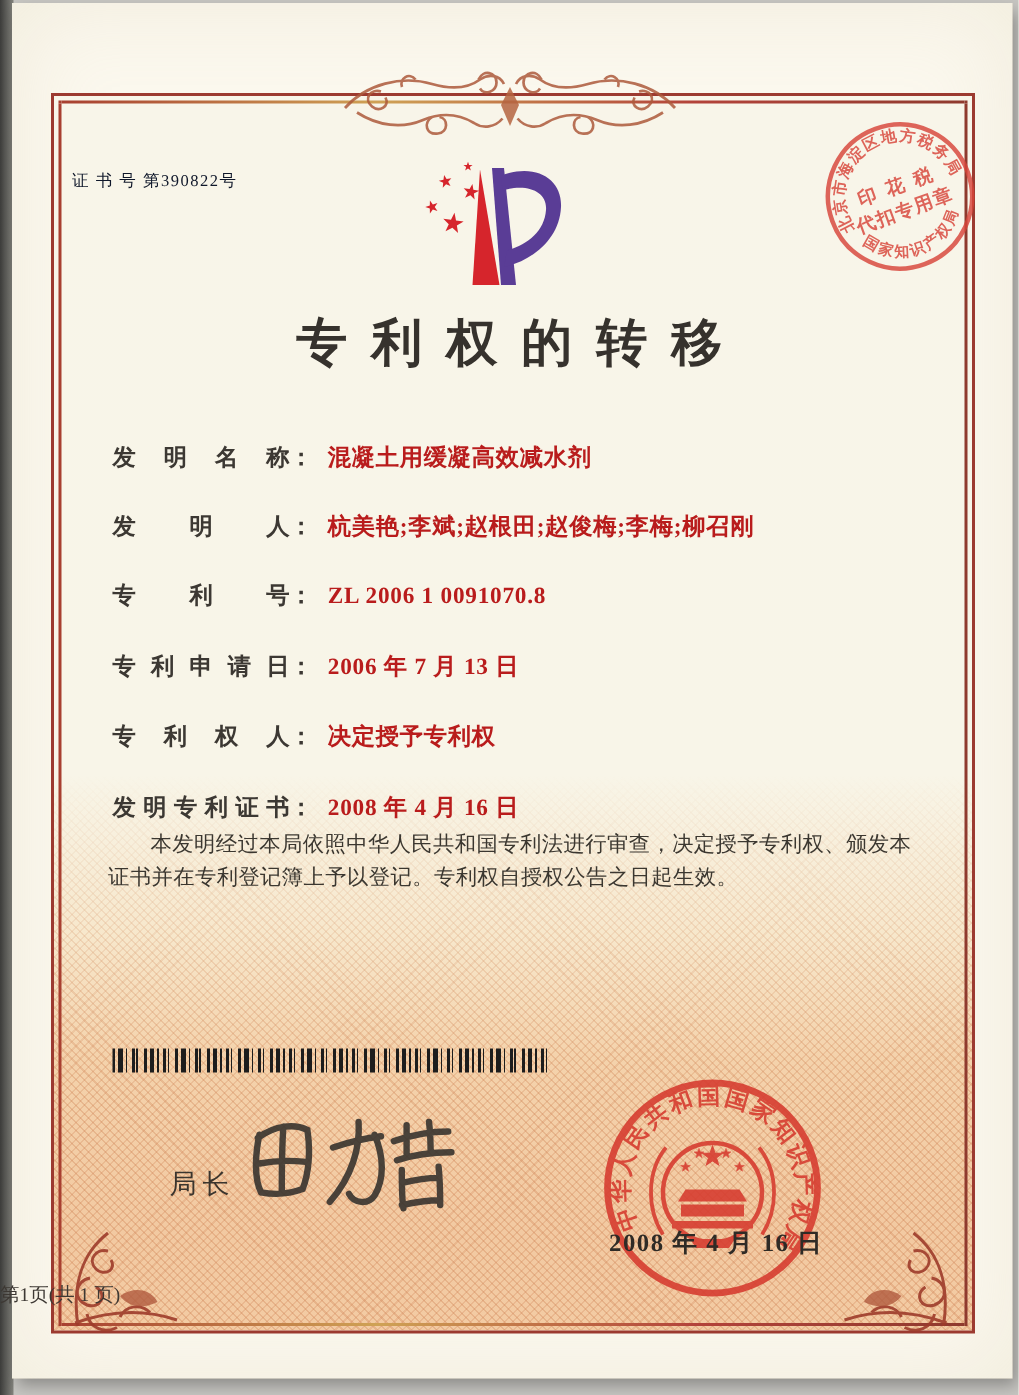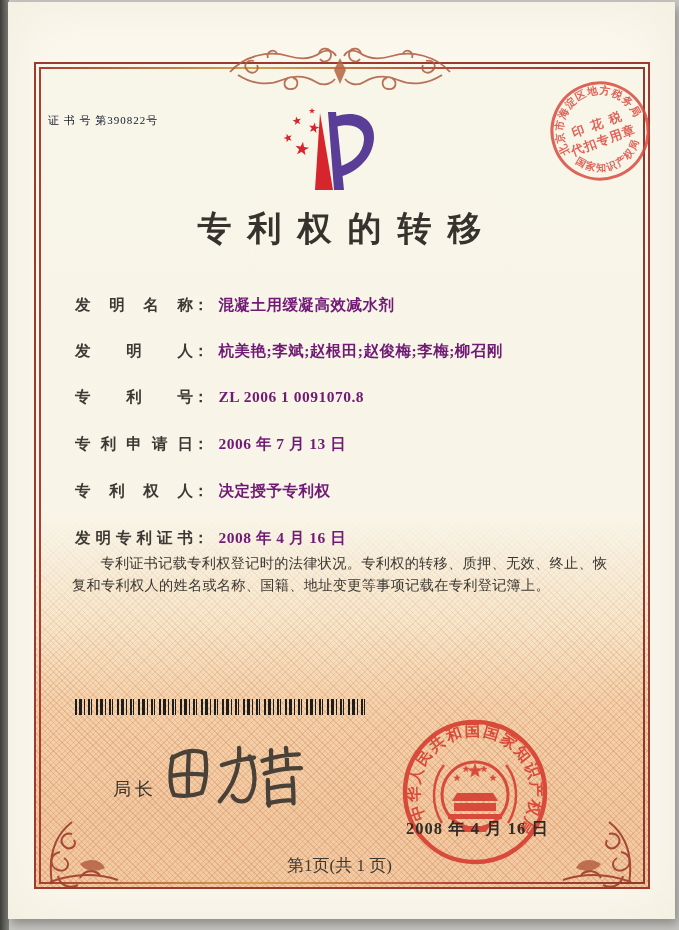--- a/index.html
+++ b/index.html
@@ -28,34 +28,34 @@
     -webkit-mask-image:linear-gradient(180deg,transparent 0 55%,rgba(0,0,0,.65) 70%,#000 82%);
     mask-image:linear-gradient(180deg,transparent 0 55%,rgba(0,0,0,.65) 70%,#000 82%);}
   
   .cert-no{left:48px;top:113px;font-size:11px;color:#0f172a;letter-spacing:1px;}
   .title{left:0;right:0;top:206px;text-align:center;font-size:34px;font-weight:700;
     color:#36322d;letter-spacing:16px;text-indent:16px;}
   .field{left:75px;width:560px;font-size:15.5px;color:#3c3833;}
   .flabel{display:inline-block;width:118px;text-align:justify;text-align-last:justify;
     font-weight:700;vertical-align:top;}
   .fcolon{font-weight:600;}
-  .fvalue{font-weight:600;color:#701a75;margin-left:10px;letter-spacing:.5px;}
+  .fvalue{font-weight:600;color:#b91c1c;margin-left:10px;letter-spacing:.5px;}
   .bodytext{left:72px;top:553px;width:547px;font-size:14.2px;line-height:21.6px;color:#3b3730;}
   .bodytext p{margin:0;text-indent:2em;letter-spacing:.3px;}
   .barcode{left:75px;top:699px;width:291px;height:16px;
     background:repeating-linear-gradient(90deg,
       #1d1d1d 0 2px,transparent 2px 4px,
       #1d1d1d 4px 7px,transparent 7px 9px,
       #1d1d1d 9px 10px,transparent 10px 13px,
       #1d1d1d 13px 15px,transparent 15px 16px,
       #1d1d1d 16px 17px,transparent 17px 21px);}
   .sig-label{left:113px;top:777px;font-size:18px;color:#3b352e;letter-spacing:4px;}
   .issue-date{left:406px;top:818px;font-size:16.5px;font-weight:700;color:#2f2b26;
     letter-spacing:1px;z-index:6;}
-  .page-footer{left:0;right:0;top:854px;text-align:center;font-size:17px;color:#3d3833;}
+  .page-footer{left:0;right:0;top:854px;text-align:left;font-size:13px;color:#3d3833;}
   .vhidden{position:absolute;width:1px;height:1px;overflow:hidden;clip:rect(0 0 0 0);white-space:nowrap;}
   svg{overflow:visible;}
   .seal-office{left:390px;top:707px;z-index:5;}
   .seal-tax{left:535px;top:66px;z-index:5;}
   .ornament-top{left:224px;top:40px;}
   .ornament-bl{left:40px;top:794px;}
   .ornament-br{left:556px;top:794px;}
   .logo{left:284px;top:100px;}
   .signature{left:158px;top:733px;}
 </style>
@@ -146,21 +146,21 @@
   <span class="flabel">专利申请日</span><span class="fcolon">：</span><span class="fvalue">2006 年 7 月 13 日</span>
 </div>
 <div class="abs field" style="top:481px">
   <span class="flabel">专利权人</span><span class="fcolon">：</span><span class="fvalue">决定授予专利权</span>
 </div>
 <div class="abs field" style="top:528px">
   <span class="flabel">发明专利证书</span><span class="fcolon">：</span><span class="fvalue">2008 年 4 月 16 日</span>
 </div>
 
 <div class="abs bodytext">
-  <p>专利证书记载专利权登记时的法律状况。专利权的转移、质押、无效、终止、恢复和专利权人的姓名或名称、国籍、地址变更等事项记载在专利登记簿上。</p>
+  <p>本发明经过本局依照中华人民共和国专利法进行审查，决定授予专利权、颁发本证书并在专利登记簿上予以登记。专利权自授权公告之日起生效。</p>
 </div>
 
 <div class="abs barcode"></div>
 
 <div class="abs sig-label">局长</div>
 <svg class="abs signature" width="160" height="80" viewBox="0 0 150 75">
   <g fill="none" stroke="#33302c" stroke-width="4" stroke-linecap="round" opacity=".88">
     <path d="M14,22 C11,36 11,50 15,58 M13,24 C24,16 36,15 44,19 C46,32 45,46 41,56 C30,60 20,59 15,58 M14,40 C24,38 34,38 43,39 M29,17 C28,30 28,44 28,57"></path>
     <path d="M60,30 C72,26 82,24 90,23 M76,14 C77,30 72,48 58,64 M86,22 C92,36 92,50 86,60 C82,66 73,65 70,59"></path>
     <path d="M106,16 C106,24 106,30 106,34 M120,14 C121,22 121,28 121,33 M98,26 C110,22 122,20 132,20 M100,38 C112,34 124,33 134,33 M103,44 C103,54 103,62 104,68 M126,42 C127,52 127,60 127,66 M104,52 C112,50 120,49 126,49 M103,66 C112,64 120,63 127,63"></path>

